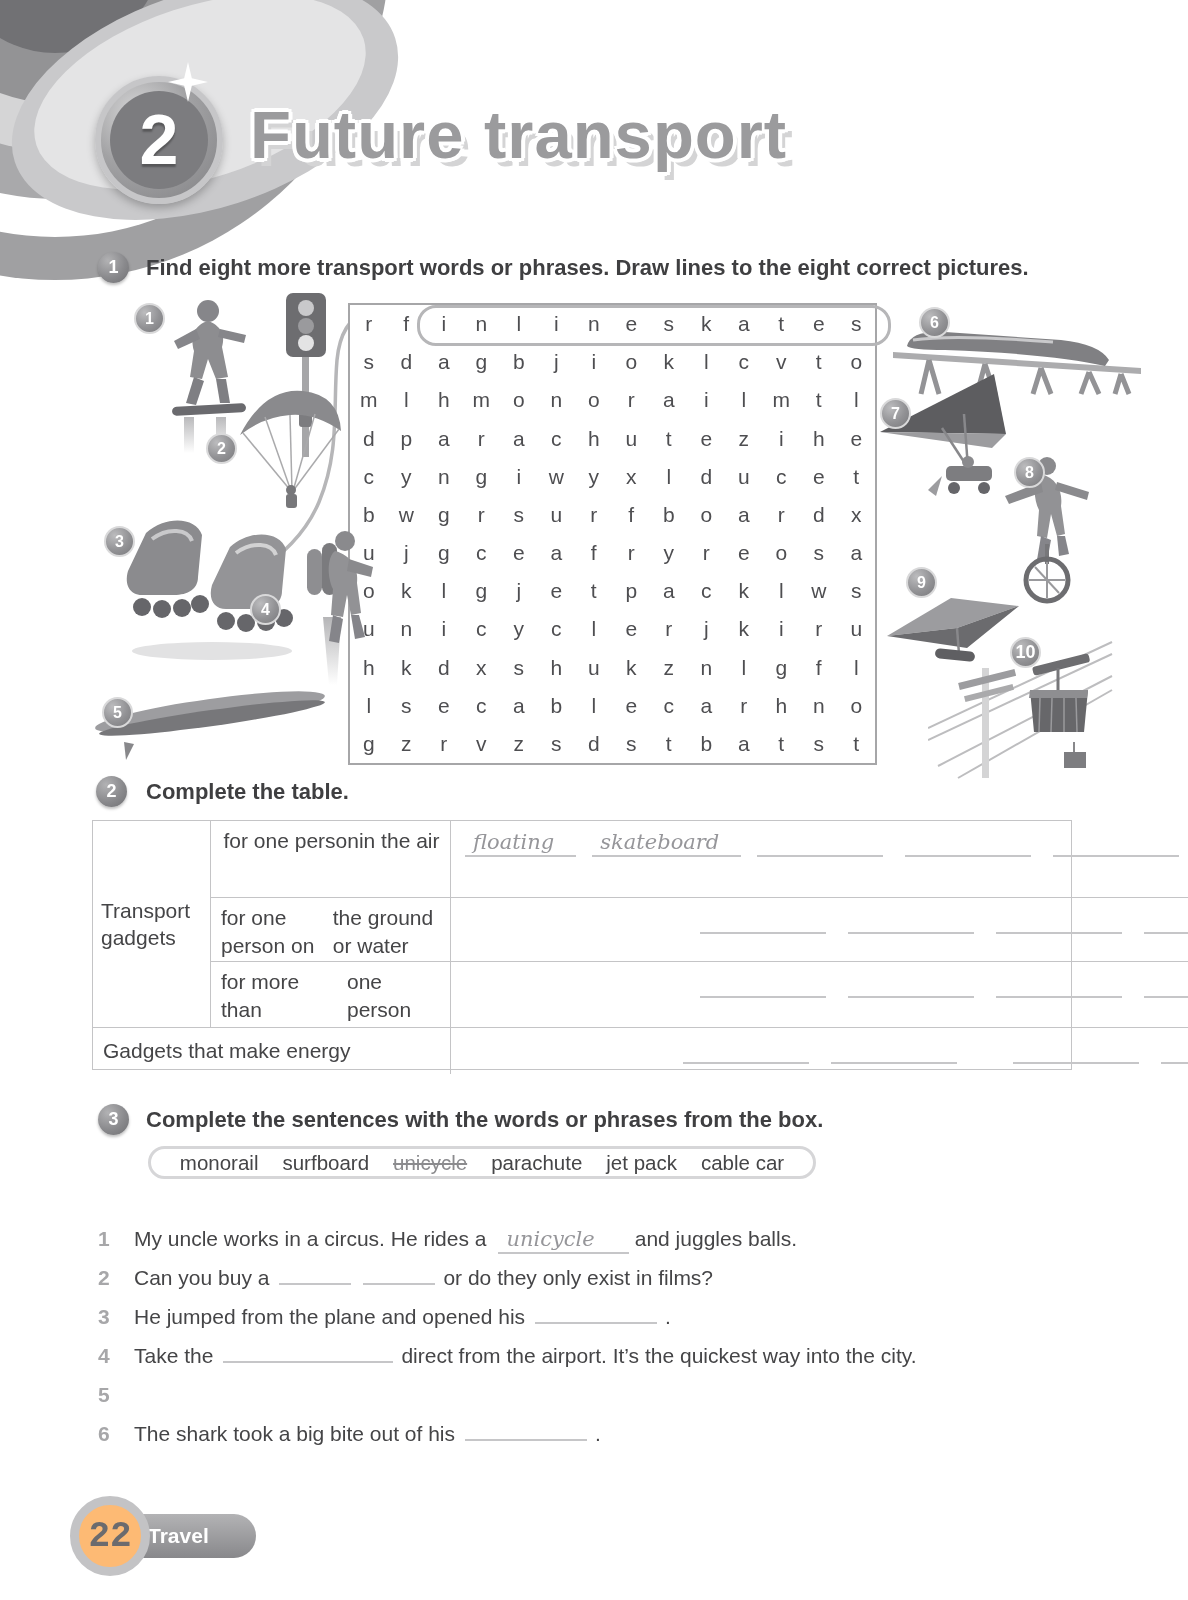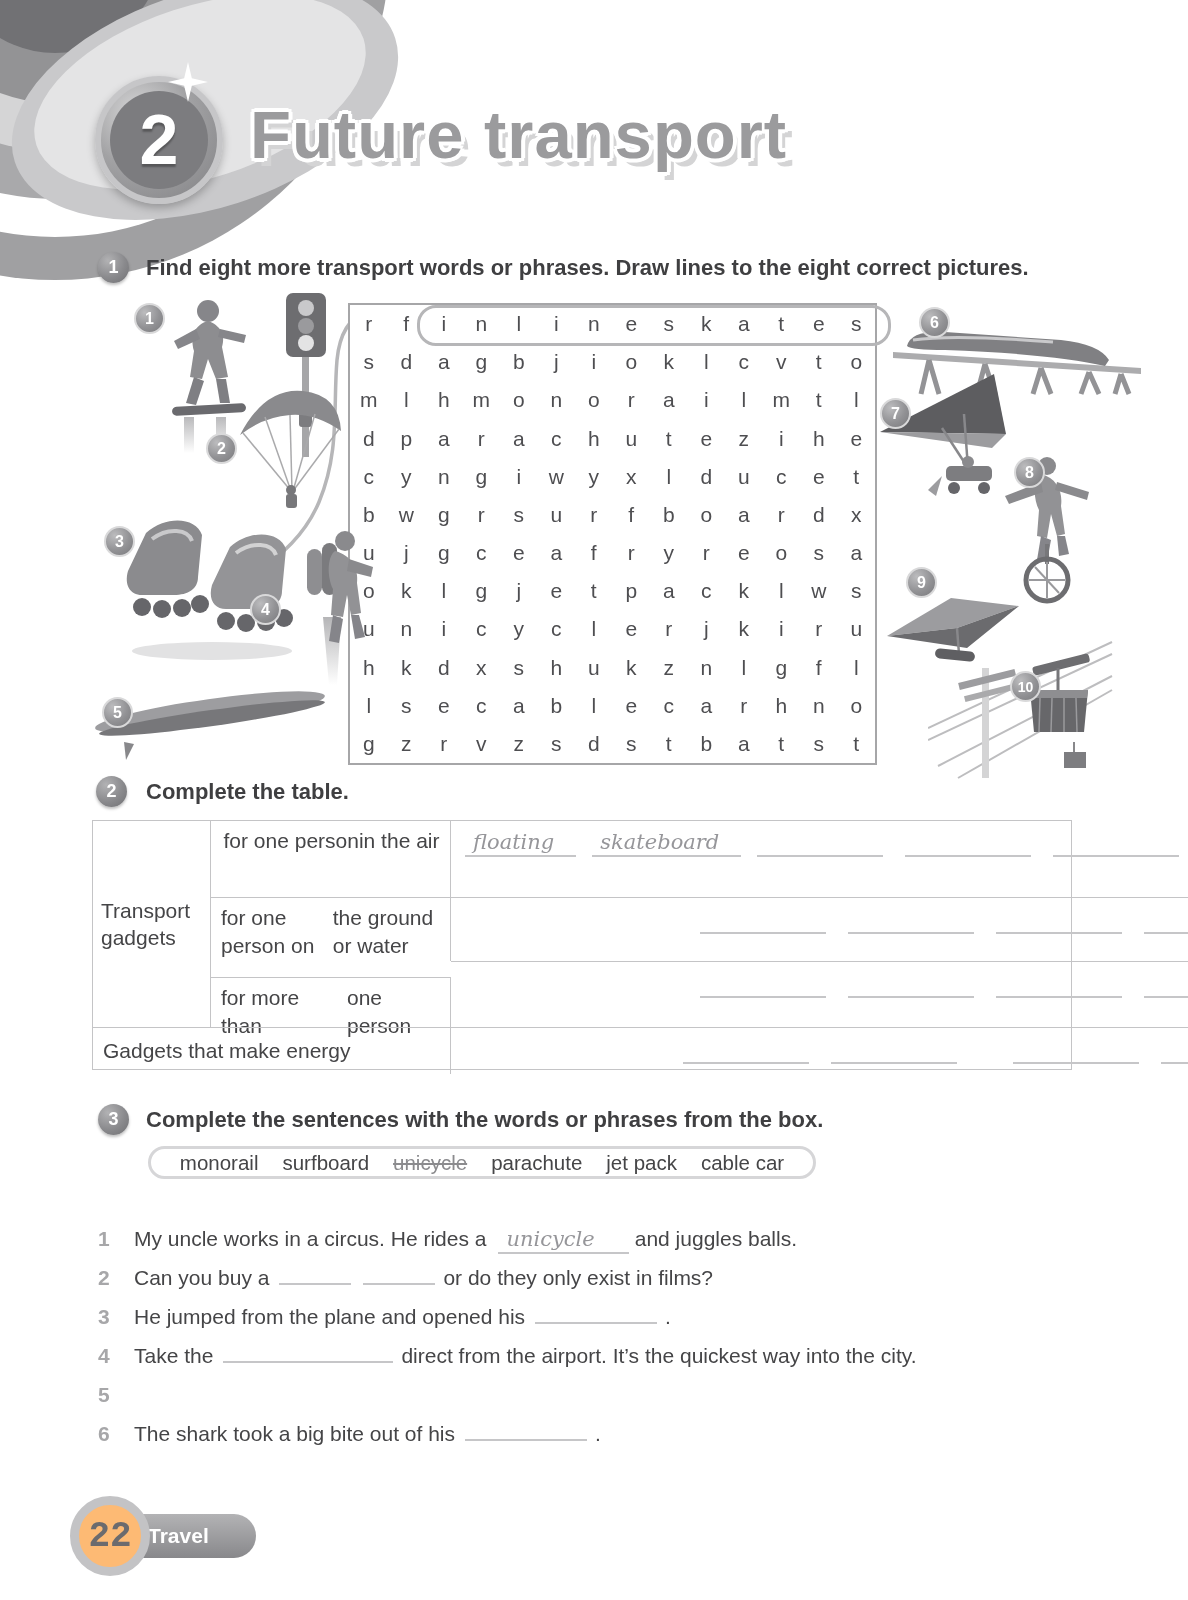--- a/index.html
+++ b/index.html
@@ -482,21 +482,21 @@
 
   <span class="pic-badge" style="left:134px;top:303px;">1</span>
   <span class="pic-badge" style="left:206px;top:433px;">2</span>
   <span class="pic-badge" style="left:104px;top:526px;">3</span>
   <span class="pic-badge" style="left:250px;top:594px;">4</span>
   <span class="pic-badge" style="left:102px;top:697px;">5</span>
   <span class="pic-badge" style="left:919px;top:307px;">6</span>
   <span class="pic-badge" style="left:880px;top:398px;">7</span>
   <span class="pic-badge" style="left:1014px;top:457px;">8</span>
   <span class="pic-badge" style="left:906px;top:567px;">9</span>
-  <span class="pic-badge" style="left:1010px;top:637px;font-size:14px;margin-top:34px;">10</span>
+  <span class="pic-badge" style="left:1010px;top:637px;font-size:18px;">10</span>
 
   <div class="ex-badge" style="left:96px;top:776px;">2</div>
   <div class="ex-instruction" style="left:146px;top:779px;">Complete the table.</div>
 
   <div class="ex2-table">
     <div class="cell group">Transport gadgets</div>
     <div class="cell lab" style="grid-row:1;">
         <div>for one person</div>
         <div>in the air</div>
       </div>
@@ -520,21 +520,21 @@
         <div>the ground or water</div>
       </div>
     <div class="cell ans row2" style="grid-row:2;">
       <div class="ans-line">
           <span class="blank"></span>
           <span class="blank"></span>
           <span class="blank"></span>
           <span class="blank"></span>
         </div>
     </div>
-    <div class="cell lab row2" style="grid-row:3;margin-top:16px;">
+    <div class="cell lab row2" style="grid-row:3;">
         <div>for more than</div>
         <div>one person</div>
       </div>
     <div class="cell ans row2" style="grid-row:3;">
       <div class="ans-line">
           <span class="blank"></span>
           <span class="blank"></span>
           <span class="blank"></span>
           <span class="blank"></span>
         </div>

